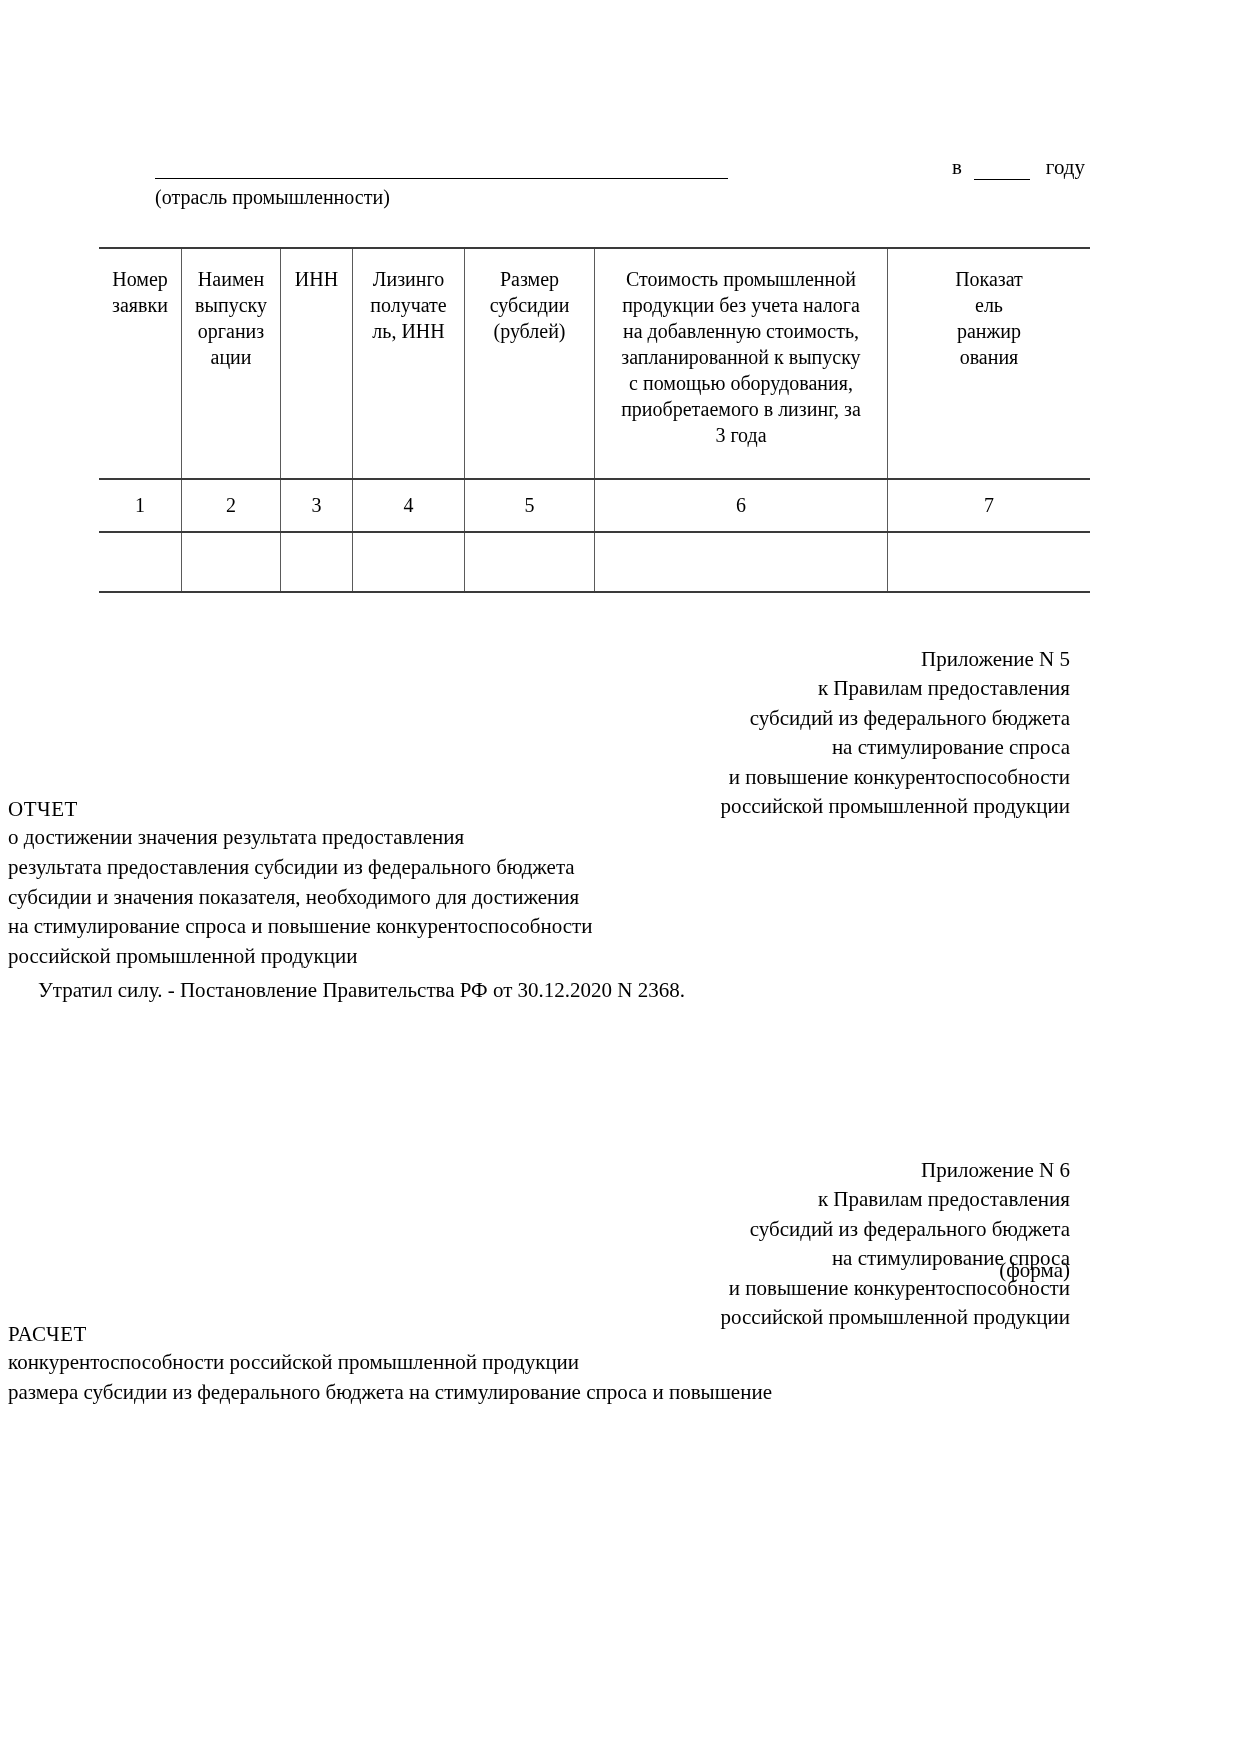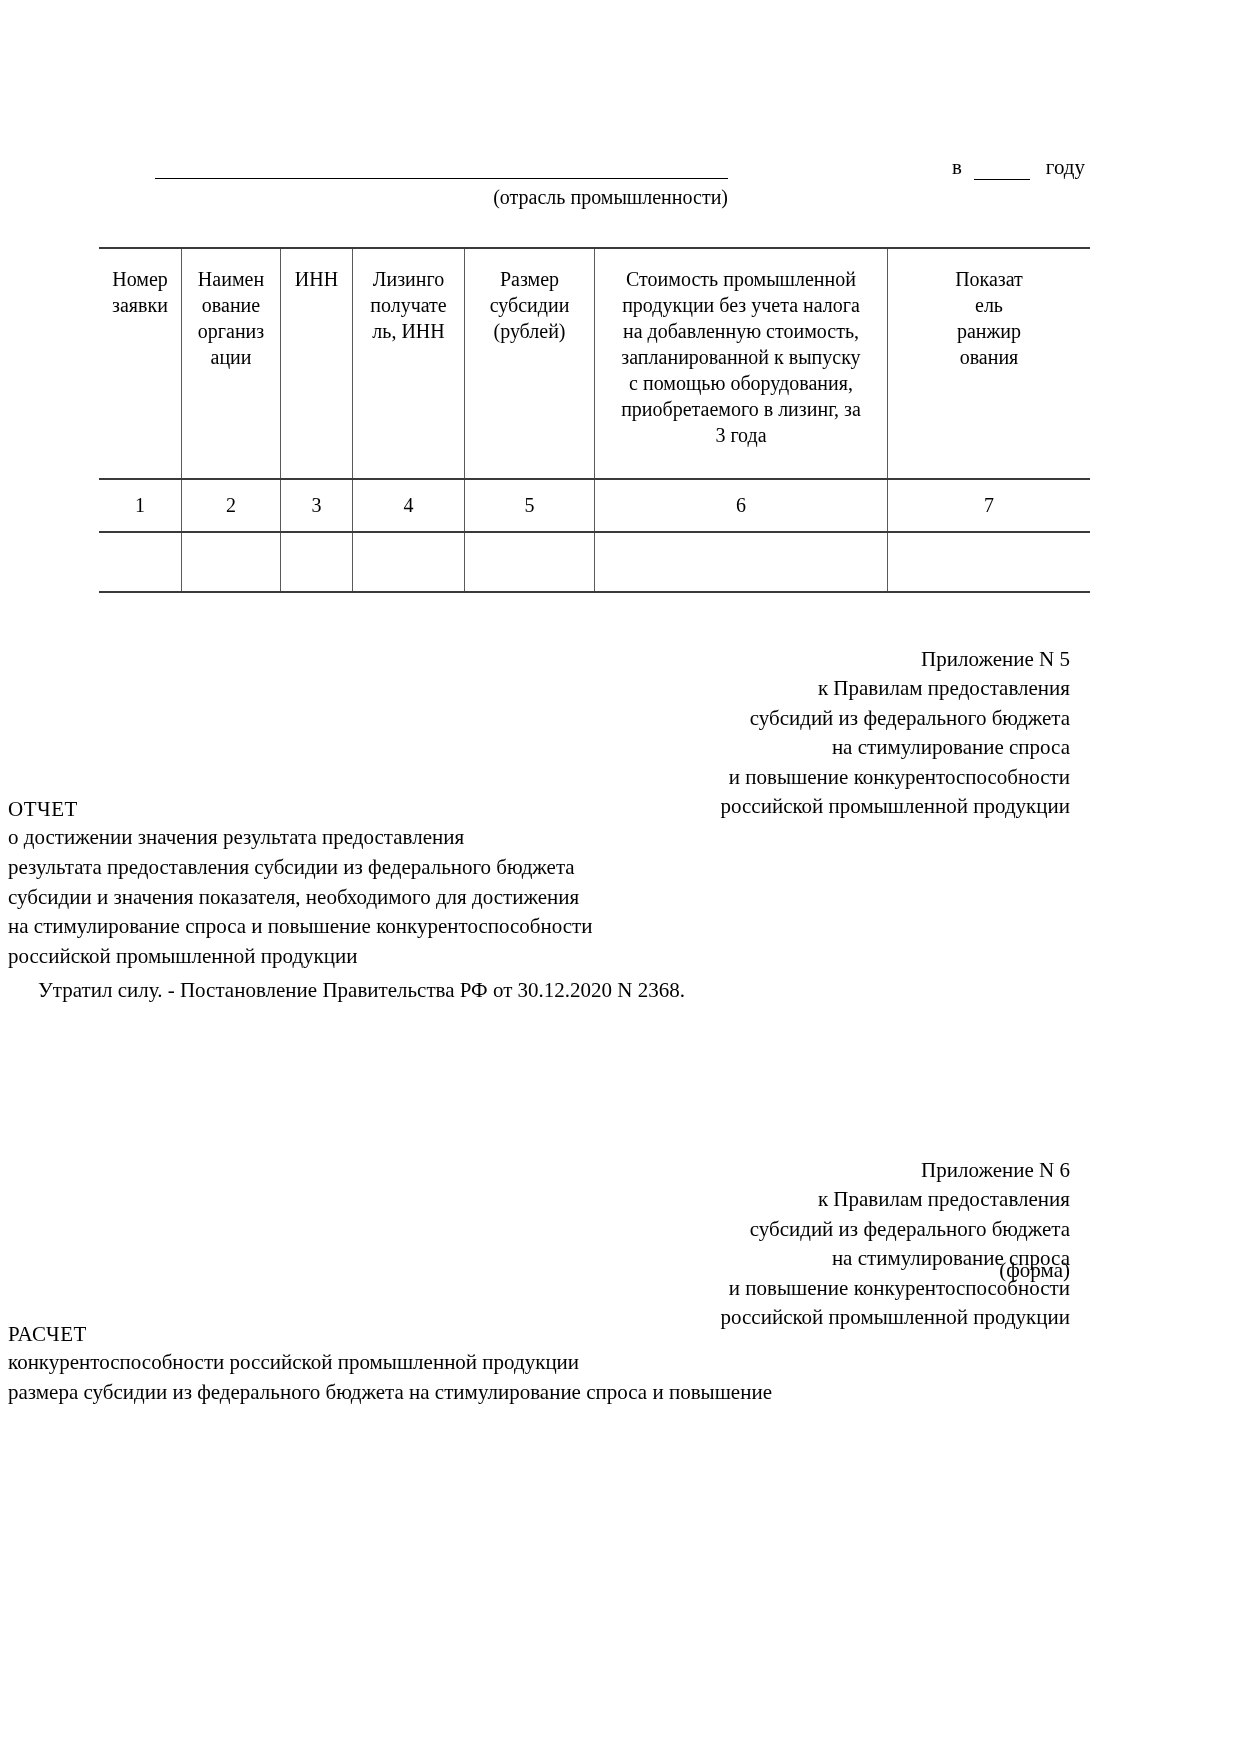--- a/index.html
+++ b/index.html
@@ -55,21 +55,21 @@
     left: 0;
     top: 38px;
     width: 573px;
     border-bottom: 1.8px solid #000;
   }
   .caption-industry {
     position: absolute;
     left: 0;
     top: 46px;
     width: 573px;
-    text-align: right;
+    text-align: left;
     font-size: 20px;
     font-family: Liberation Serif, serif;
   }
 
   
   .tbl-wrap {
     position: absolute;
     left: 99px;
     top: 247px;
     width: 943px;
@@ -187,21 +187,21 @@
   <div class="tbl-wrap">
     <table class="grid">
       <tbody>
         <tr class="head-row">
           <td class="c1">
             <div>Номер</div>
             <div>заявки</div>
           </td>
           <td class="c2">
             <div>Наимен</div>
-            <div>ование</div>
+            <div>выпуску</div>
             <div>организ</div>
             <div>ации</div>
           </td>
           <td class="c3">
             <div>ИНН</div>
           </td>
           <td class="c4">
             <div>Лизинго</div>
             <div>получате</div>
             <div>ль, ИНН</div>

